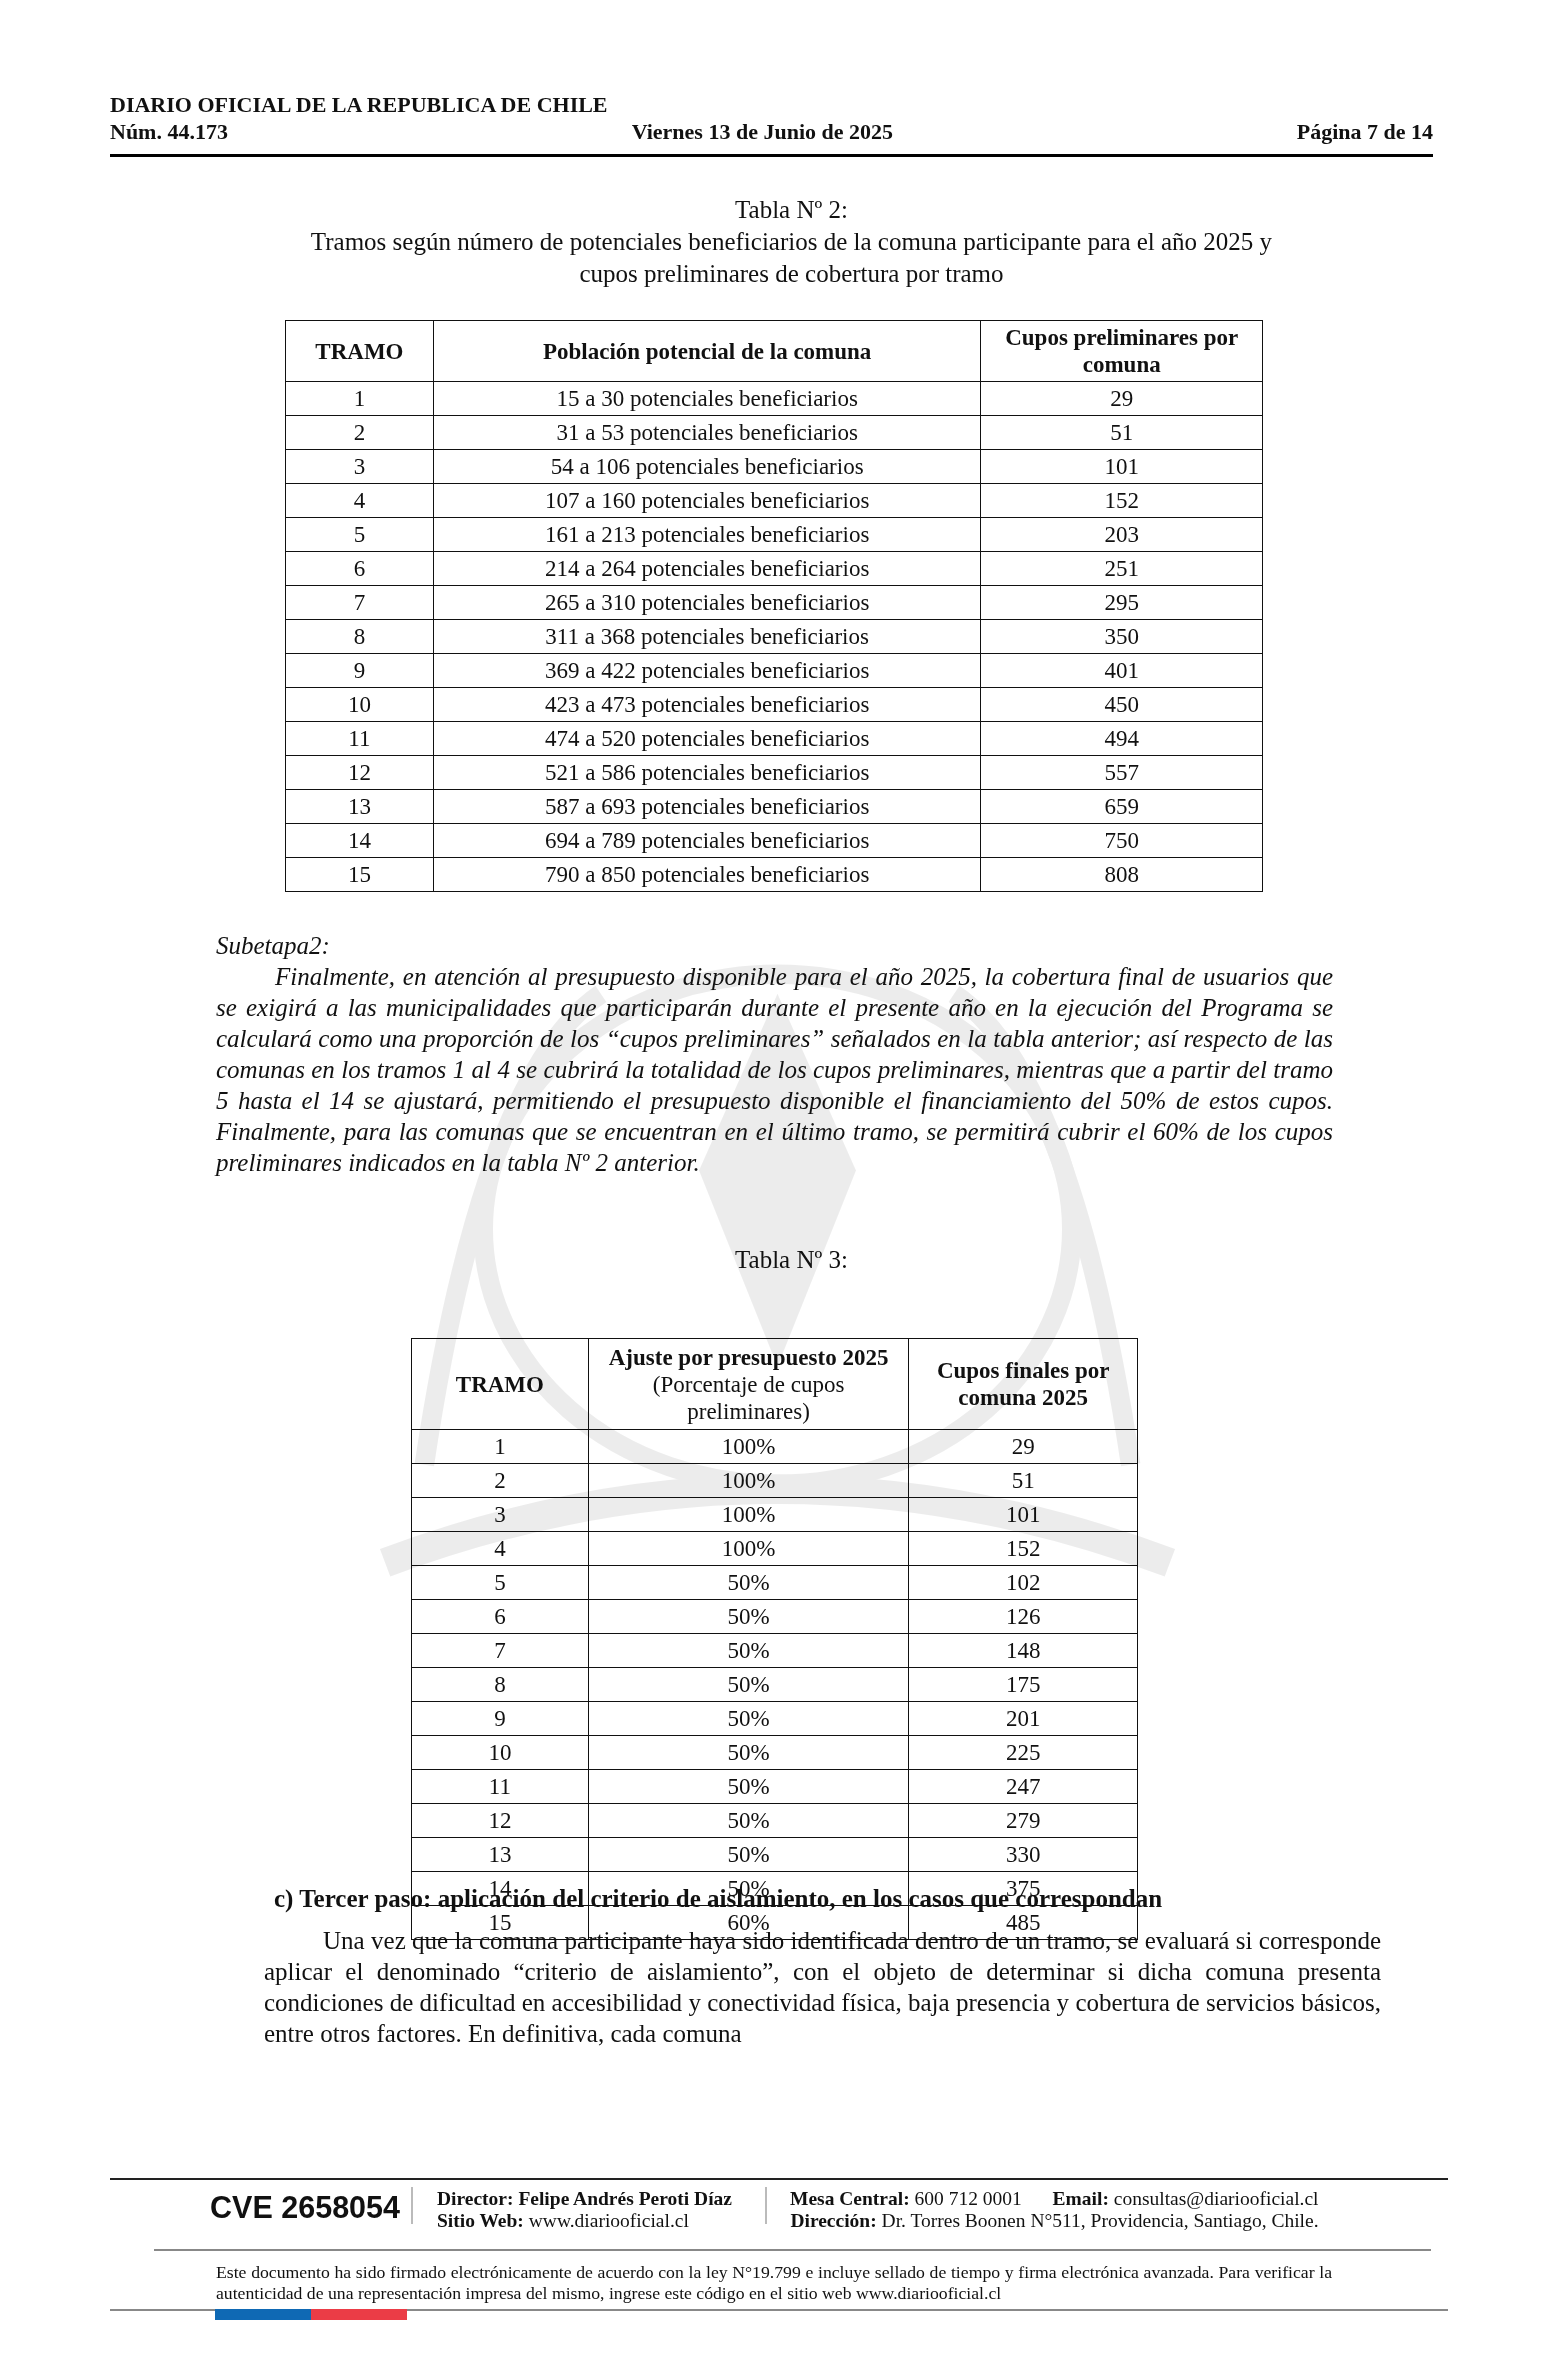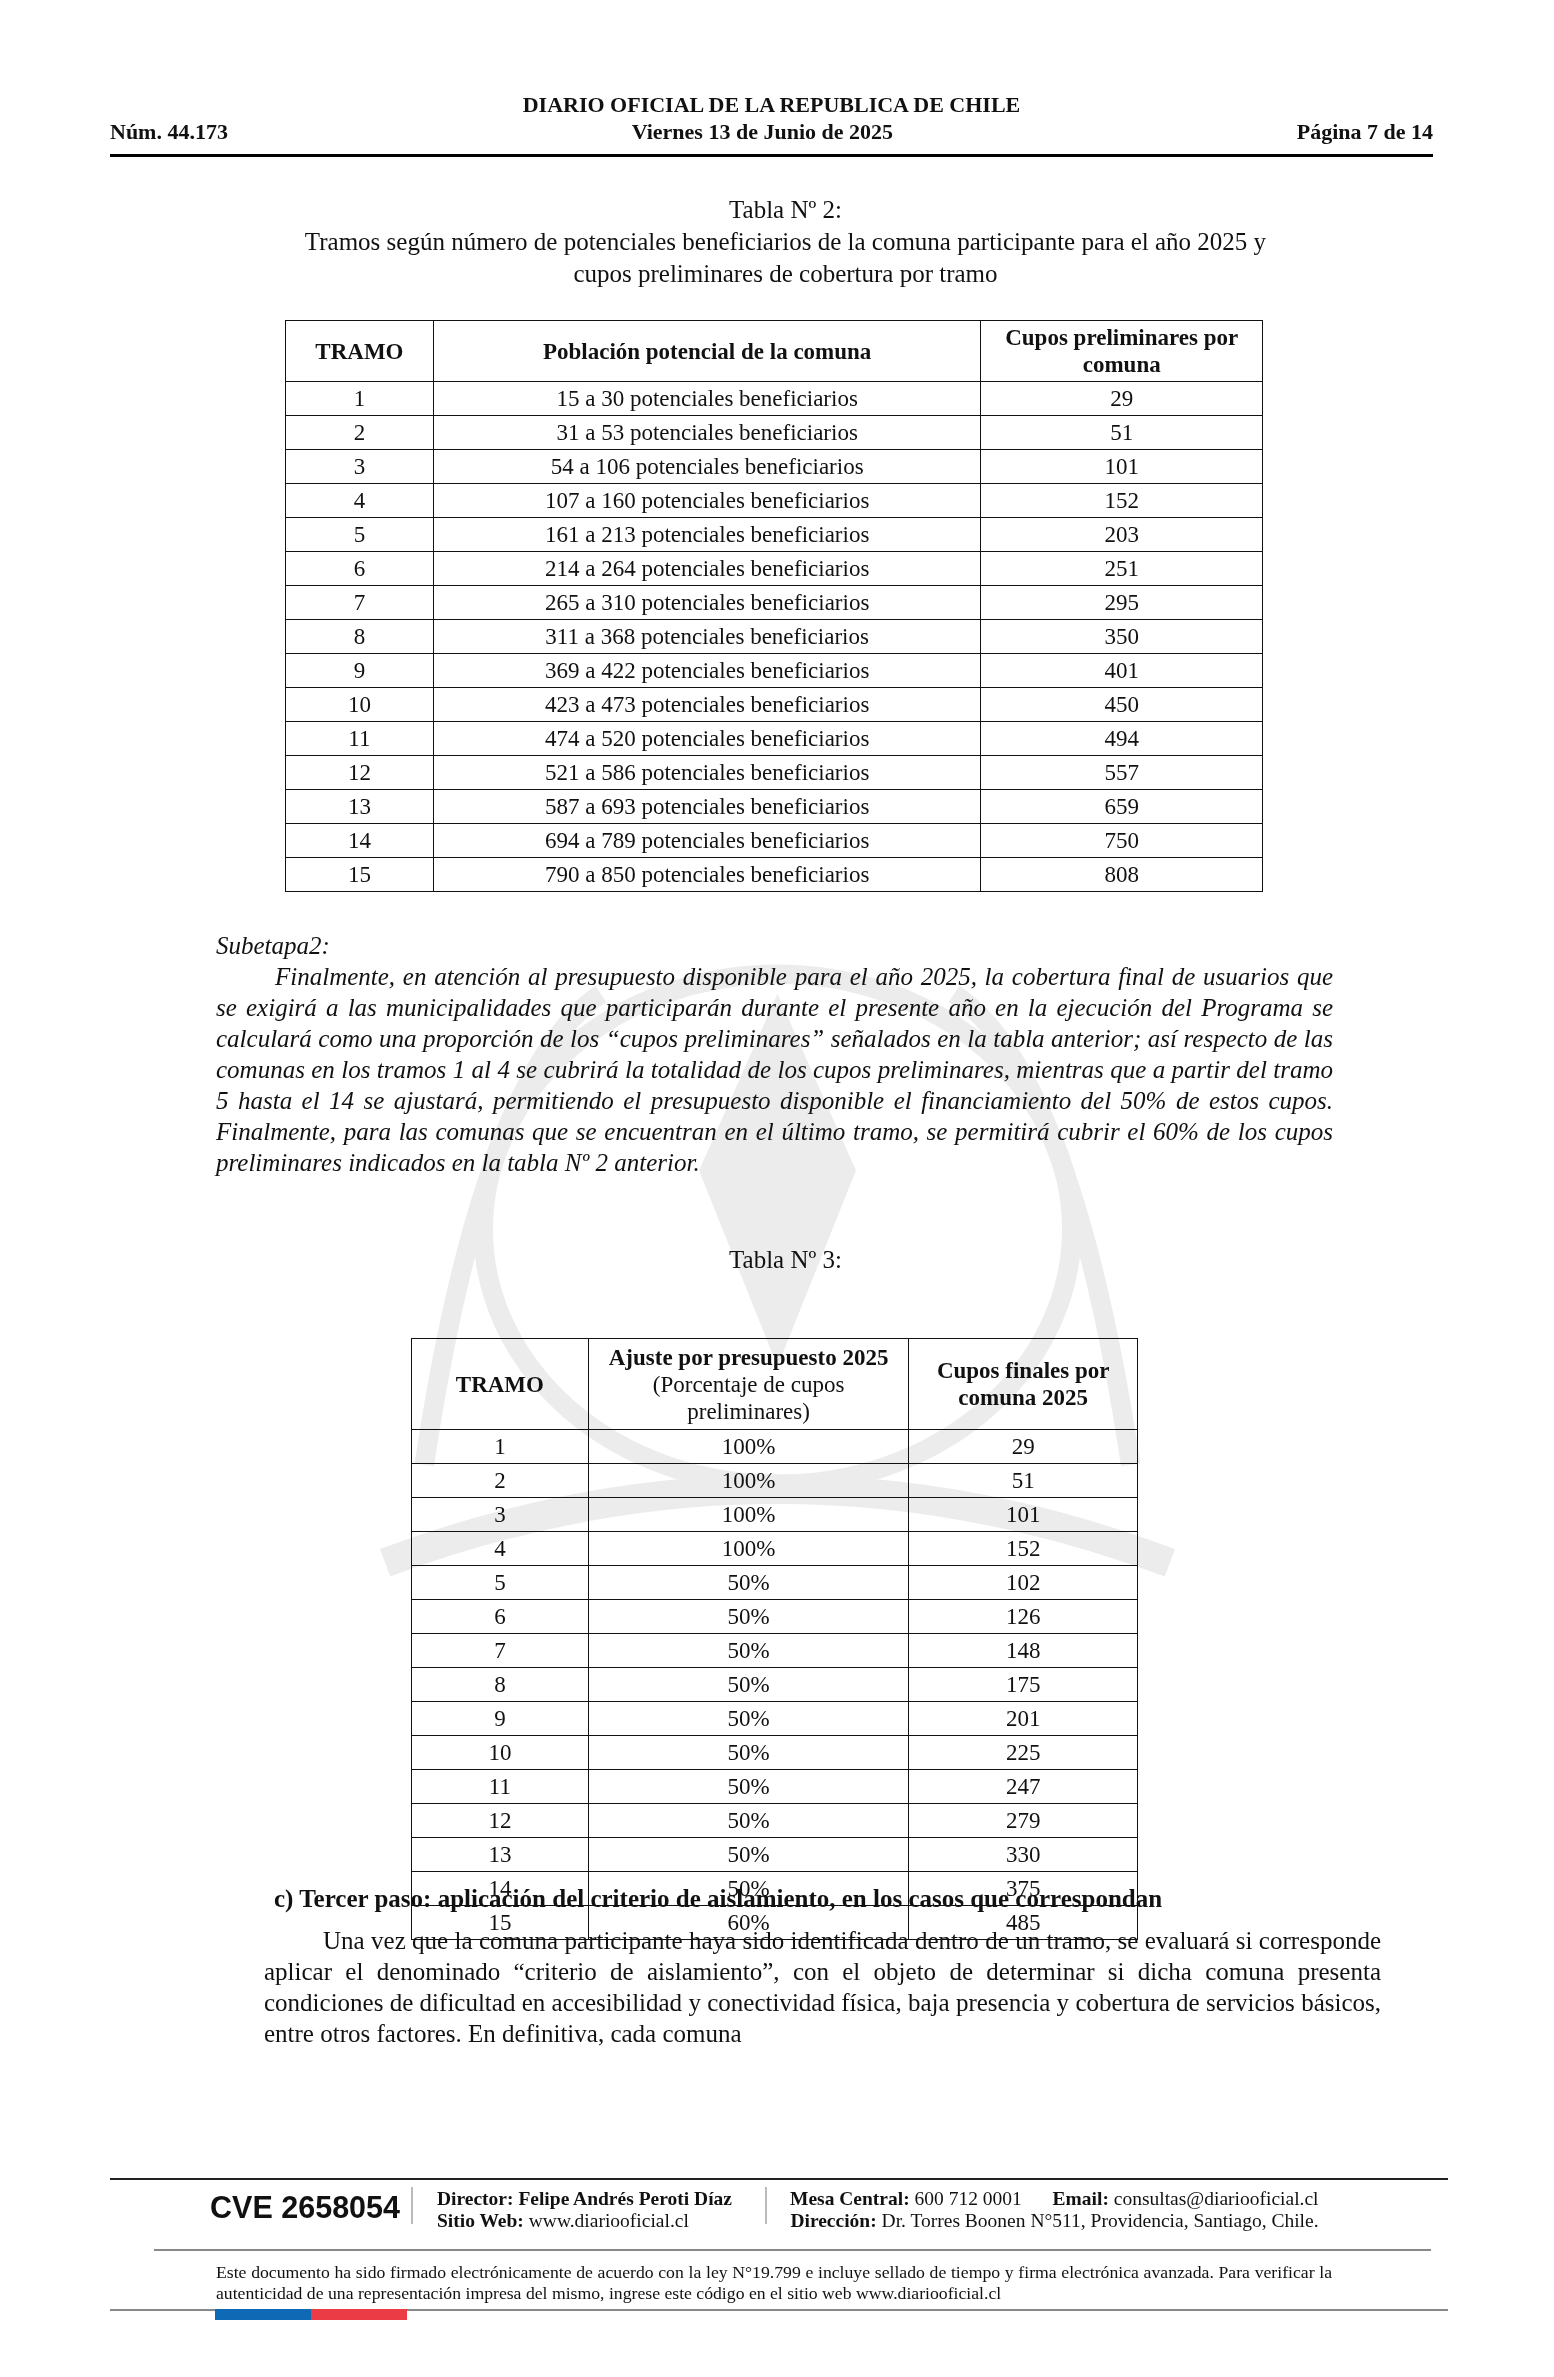--- a/index.html
+++ b/index.html
@@ -4,25 +4,25 @@
 <style>
   * { box-sizing: border-box; margin: 0; padding: 0; }
   html, body { width: 1554px; height: 2377px; background: #ffffff; }
   body { position: relative; font-family: "Liberation Serif", "DejaVu Serif", serif; color: #111; overflow: hidden; }
 
   
   .watermark { position: absolute; left: 287px; top: 866px; width: 981px; height: 805px; opacity: 0.07; pointer-events: none; }
 
   
   .hdr { position: absolute; left: 110px; top: 91px; width: 1323px; font-weight: bold; font-size: 22px; }
-  .hdr-title { text-align: center; line-height: 27px; }
+  .hdr-title { text-align: left; line-height: 27px; }
   .hdr-row { display: flex; justify-content: space-between; line-height: 27px; align-items: center; }
   .hdr-rule { position: absolute; left: 110px; top: 154px; width: 1323px; height: 3px; background: #000; }
 
-  .caption { position: absolute; left: 191px; width: 1189px; text-align: center; font-size: 25px; line-height: 32px; }
+  .caption { position: absolute; left: 197px; width: 1189px; text-align: center; font-size: 25px; line-height: 32px; }
 
   table.t { position: absolute; border-collapse: collapse; font-size: 23px; background: transparent; }
   table.t th, table.t td { border: 1.8px solid #111; text-align: center; vertical-align: middle; padding: 0 4.9px; }
   table.t th { font-weight: bold; line-height: 27px; }
   table.t td { height: 34px; line-height: 27px; }
   table.t th .sub { font-weight: normal; display: block; }
 
   #t2 { left: 285px; top: 320px; width: 978px; }
   #t2 th { height: 61px; }
   #t3 { left: 411px; top: 1338px; width: 727px; }

